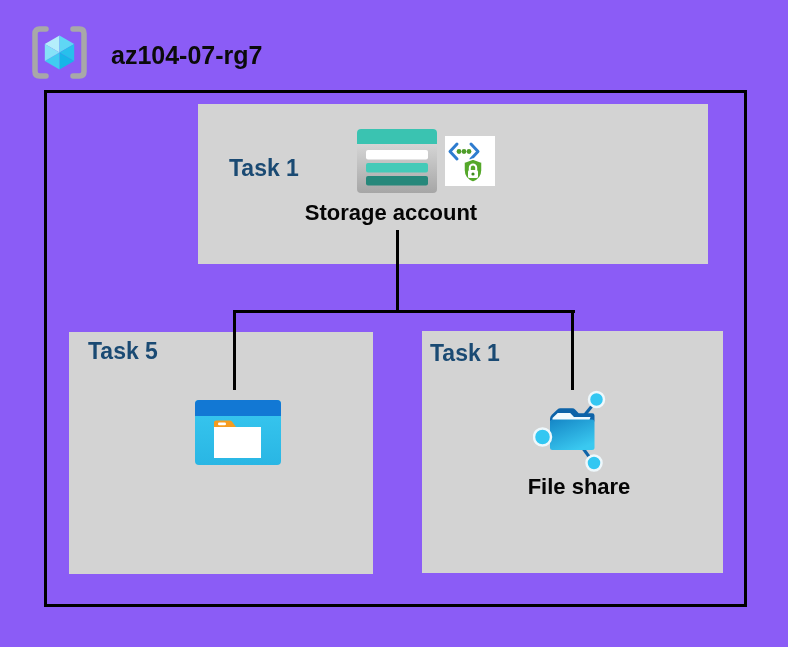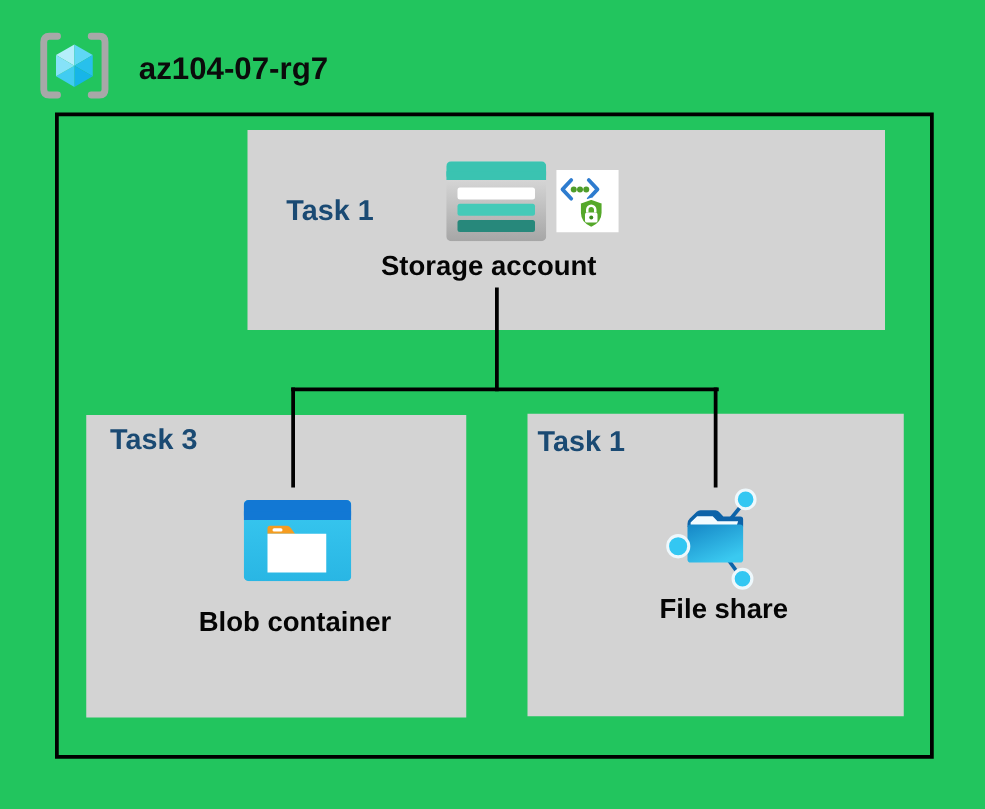--- a/index.html
+++ b/index.html
@@ -4,21 +4,21 @@
 <style>
   html,body{margin:0;padding:0;}
   body{
     background:#f1f1f1;
     font-family:"Liberation Sans","DejaVu Sans",sans-serif;
     -webkit-font-smoothing:antialiased;
   }
   .stage{
     position:relative;
     width:788px;height:647px;
-    background:#22c55e;
+    background:#8b5cf6;
     overflow:hidden;
   }
   
   .rg-icon{position:absolute;left:31px;top:25px;width:57px;height:55px;}
   .rg-title{
     position:absolute;left:111px;top:41px;
     font-size:25px;font-weight:bold;color:#0b0b0b;letter-spacing:0px;
   }
   
   .rg-boundary{
@@ -109,38 +109,37 @@
 
     <div class="item-label lbl-storage">Storage account</div>
   </div>
 
   <div class="conn conn-v1"></div>
   <div class="conn conn-h"></div>
   <div class="conn conn-v2"></div>
   <div class="conn conn-v3"></div>
 
   <div class="task-box box-task5">
-    <div class="task-label lbl-task5">Task 3</div>
+    <div class="task-label lbl-task5">Task 5</div>
 
     <svg class="blob-icon" viewBox="0 0 86 65" width="86" height="65" aria-hidden="true">
       <defs>
         <linearGradient id="g-blob-body" x1="0" y1="0" x2="0" y2="1">
           <stop offset="0" stop-color="#39c8f0"></stop>
             <stop offset="1" stop-color="#29b6e4"></stop>
         </linearGradient>
       </defs>
       <rect x="0" y="0" width="86" height="65" rx="4" fill="url(#g-blob-body)"></rect>
       <rect x="0" y="0" width="86" height="16" rx="4" fill="#1278d4"></rect>
       <rect x="0" y="9" width="86" height="7" fill="#1278d4"></rect>
       <path d="M19 27 v-4.5 q0-2 2-2 h13.5 q1.8 0 2.8 1.4 l3.7 5.1 z" fill="#f59c20"></path>
       <rect x="19" y="27" width="47" height="31" fill="#ffffff"></rect>
       <rect x="23" y="22.6" width="8" height="2.6" rx="1.3" fill="#ffffff"></rect>
     </svg>
 
-    <div class="item-label lbl-blob">Blob container</div>
   </div>
 
   <div class="task-box box-task3">
     <div class="task-label lbl-task3">Task 1</div>
 
     <svg class="file-icon" viewBox="0 0 76 84" width="76" height="84" aria-hidden="true">
       <defs>
         <linearGradient id="g-fs-body" x1="0" y1="0" x2="0.6" y2="1">
           <stop offset="0" stop-color="#1586c6"></stop>
             <stop offset="1" stop-color="#3ac9f0"></stop>

